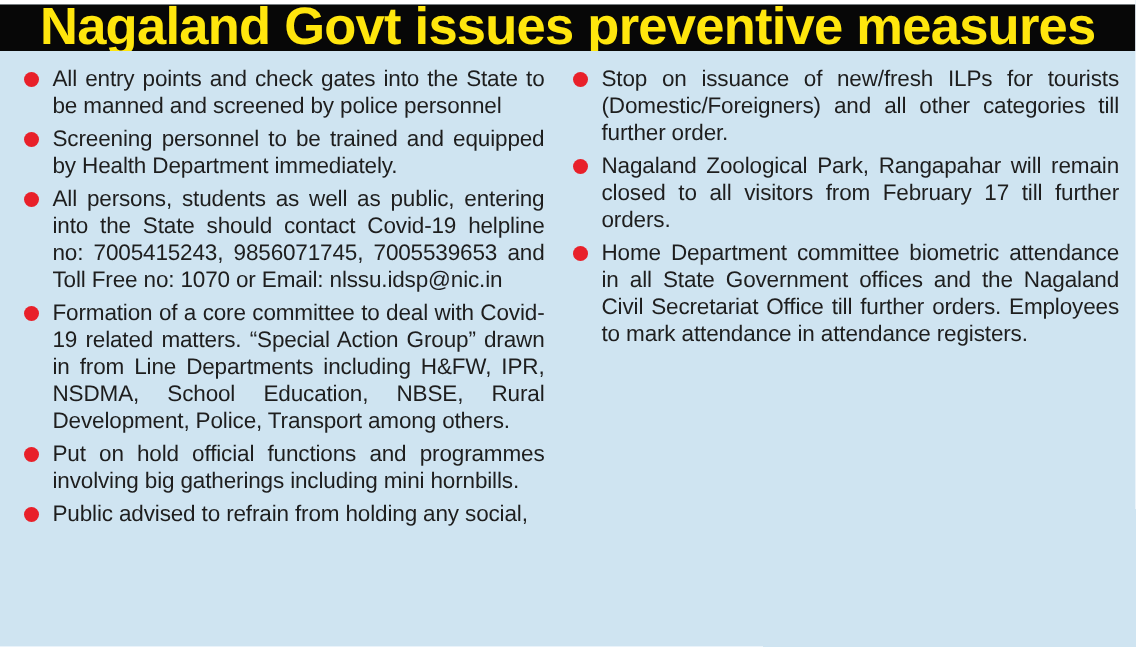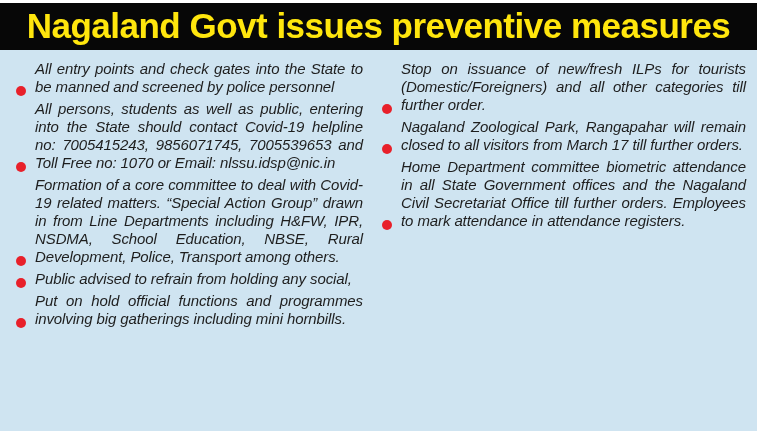--- a/index.html
+++ b/index.html
@@ -13,21 +13,21 @@
   html,body{margin:0;padding:0;background:#ffffff;}
   .page{
     position:relative;
     width:757px;height:431px;
     background:var(--body-bg);
     overflow:hidden;
     font-family:"Liberation Sans", sans-serif;
   }
   .top-strip{height:3px;background:var(--top-strip);}
   .banner{
-    height:47px;
+    height:31px;
     background:var(--banner-bg);
     display:flex;align-items:center;justify-content:center;
     overflow:hidden;
   }
   .headline{
     margin:0;
     color:var(--banner-text);
     font-size:35px;
     font-weight:700;
     letter-spacing:-0.5px;
@@ -36,23 +36,22 @@
     padding-bottom:3px;
   }
   .content{
     display:flex;
     padding:10px 10px 0 16px;
   }
   .column-left{width:347px;margin-right:19px;flex:none;}
   .column-right{width:364px;flex:none;}
   .item{
     display:flex;
-    align-items:flex-end;
+    align-items:flex-start;
     margin:0 0 4px 0;
-    font-style:italic;
   }
   .bullet{
     flex:0 0 10px;
     width:10px;height:10px;
     border-radius:50%;
     background:var(--bullet);
     margin:4px 9px 0 0;
   }
   .bullet.hidden{visibility:hidden;}
   .item-text{
@@ -72,54 +71,58 @@
   <div class="banner">
     <h1 class="headline">Nagaland Govt issues preventive measures</h1>
   </div>
   <div class="content">
     <div class="column column-left">
   <div class="item">
     <span class="bullet"></span>
     <div class="item-text">All entry points and check gates into the State to be manned and screened by police personnel</div>
   </div>
 
+  <div class="item">
+    <span class="bullet"></span>
+    <div class="item-text">Screening personnel to be trained and equipped by Health Department immediately.</div>
+  </div>
 
   <div class="item">
     <span class="bullet"></span>
     <div class="item-text">All persons, students as well as public, entering into the State should contact Covid-19 helpline no: 7005415243, 9856071745, 7005539653 and Toll Free no: 1070 or Email: nlssu.idsp@nic.in</div>
   </div>
 
   <div class="item">
     <span class="bullet"></span>
     <div class="item-text">Formation of a core committee to deal with Covid-19 related matters. “Special Action Group” drawn in from Line Departments including H&amp;FW, IPR, NSDMA, School Education, NBSE, Rural Development, Police, Transport among others.</div>
   </div>
 
 
   <div class="item">
     <span class="bullet"></span>
-    <div class="item-text">Public advised to refrain from holding any social,</div>
+    <div class="item-text">Put on hold official functions and programmes involving big gatherings including mini hornbills.</div>
   </div>
 
   <div class="item">
     <span class="bullet"></span>
-    <div class="item-text">Put on hold official functions and programmes involving big gatherings including mini hornbills.</div>
+    <div class="item-text">Public advised to refrain from holding any social,</div>
   </div>
 </div>
     <div class="column column-right">
 
   <div class="item">
     <span class="bullet"></span>
     <div class="item-text">Stop on issuance of new/fresh ILPs for tourists (Domestic/Foreigners) and all other categories till further order.</div>
   </div>
 
 
 
   <div class="item">
     <span class="bullet"></span>
-    <div class="item-text">Nagaland Zoological Park, Rangapahar will remain closed to all visitors from March 17 till further orders.</div>
+    <div class="item-text">Nagaland Zoological Park, Rangapahar will remain closed to all visitors from February 17 till further orders.</div>
   </div>
 
   <div class="item">
     <span class="bullet"></span>
     <div class="item-text">Home Department committee biometric attendance in all State Government offices and the Nagaland Civil Secretariat Office till further orders. Employees to mark attendance in attendance registers.</div>
   </div>
 </div>
   </div>
 </div>
 

